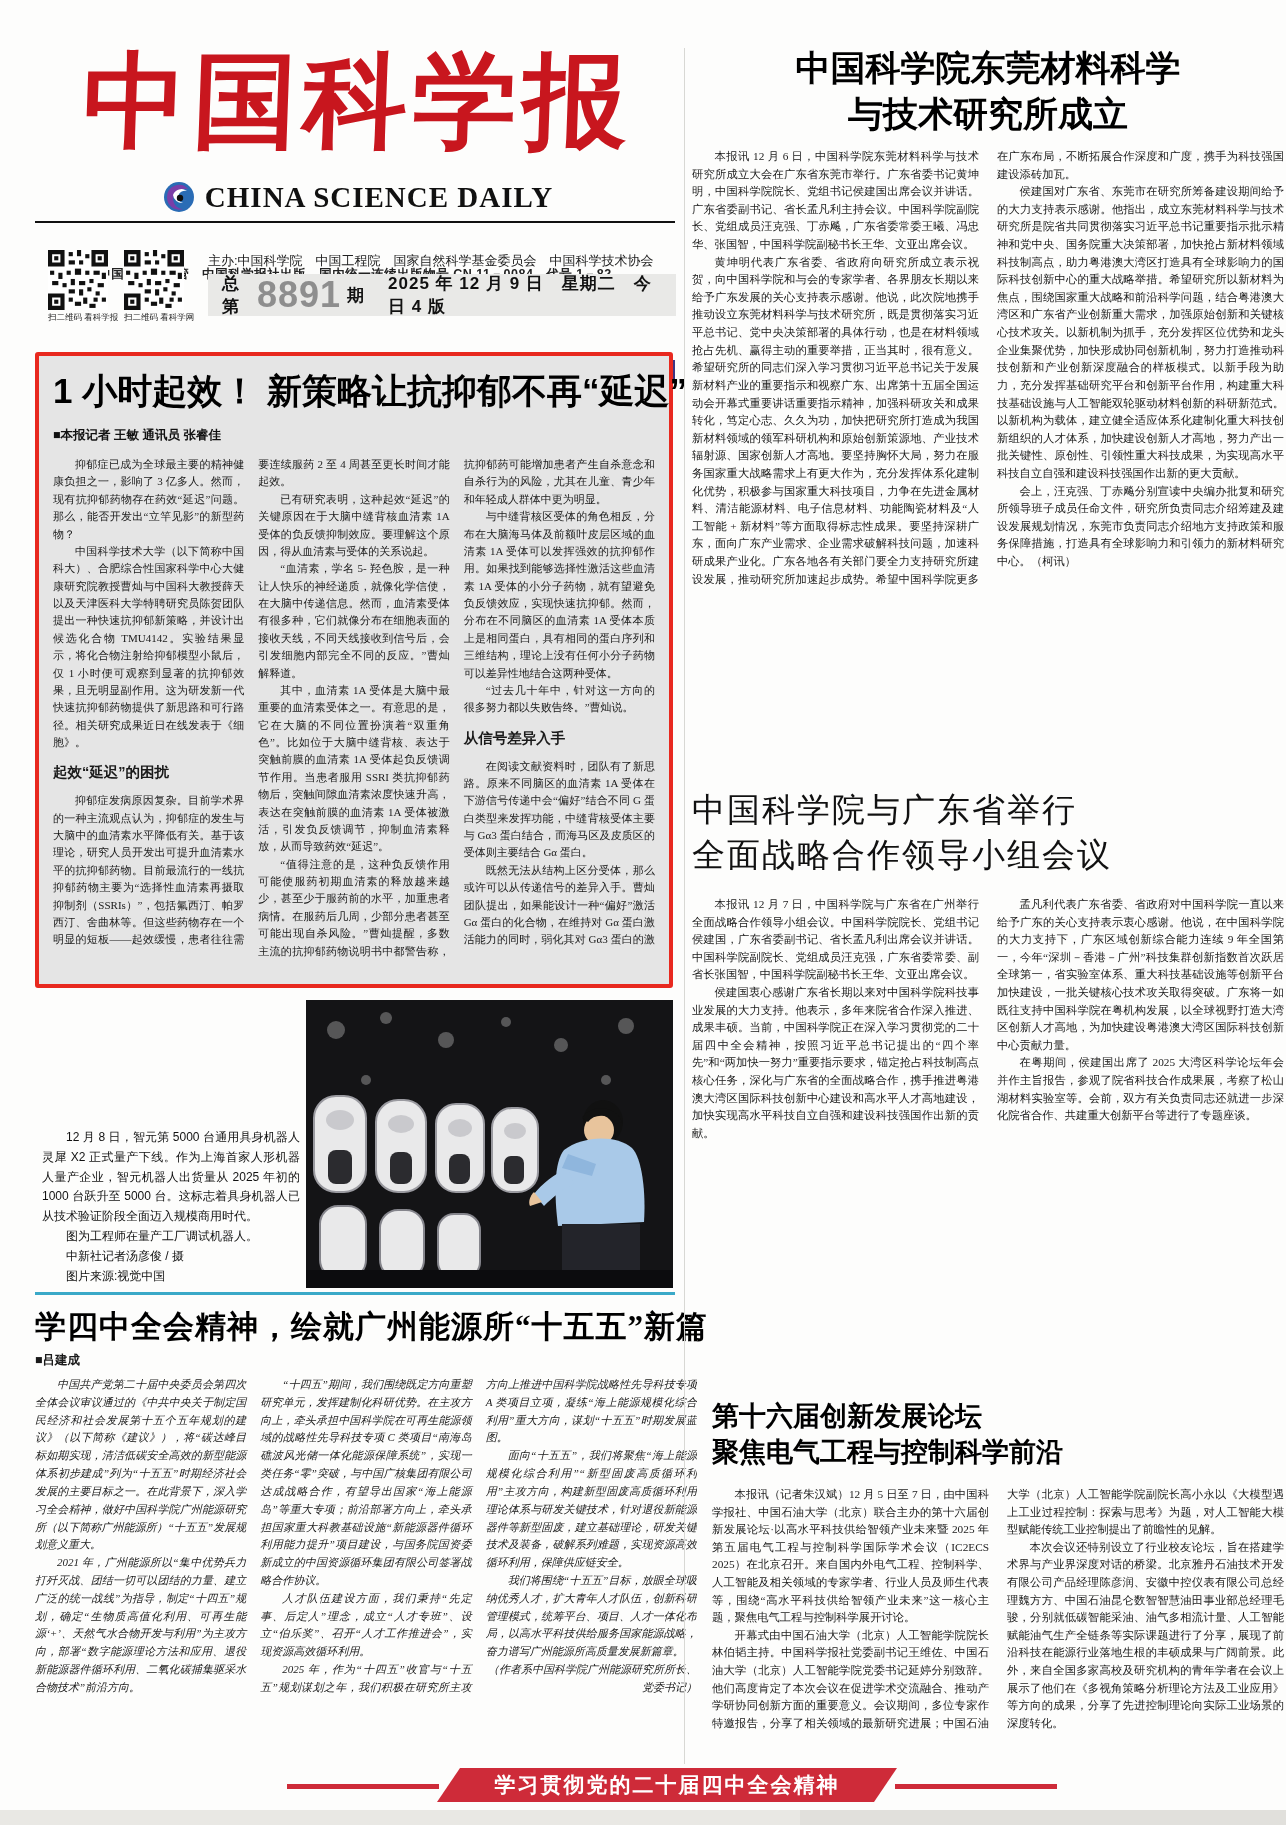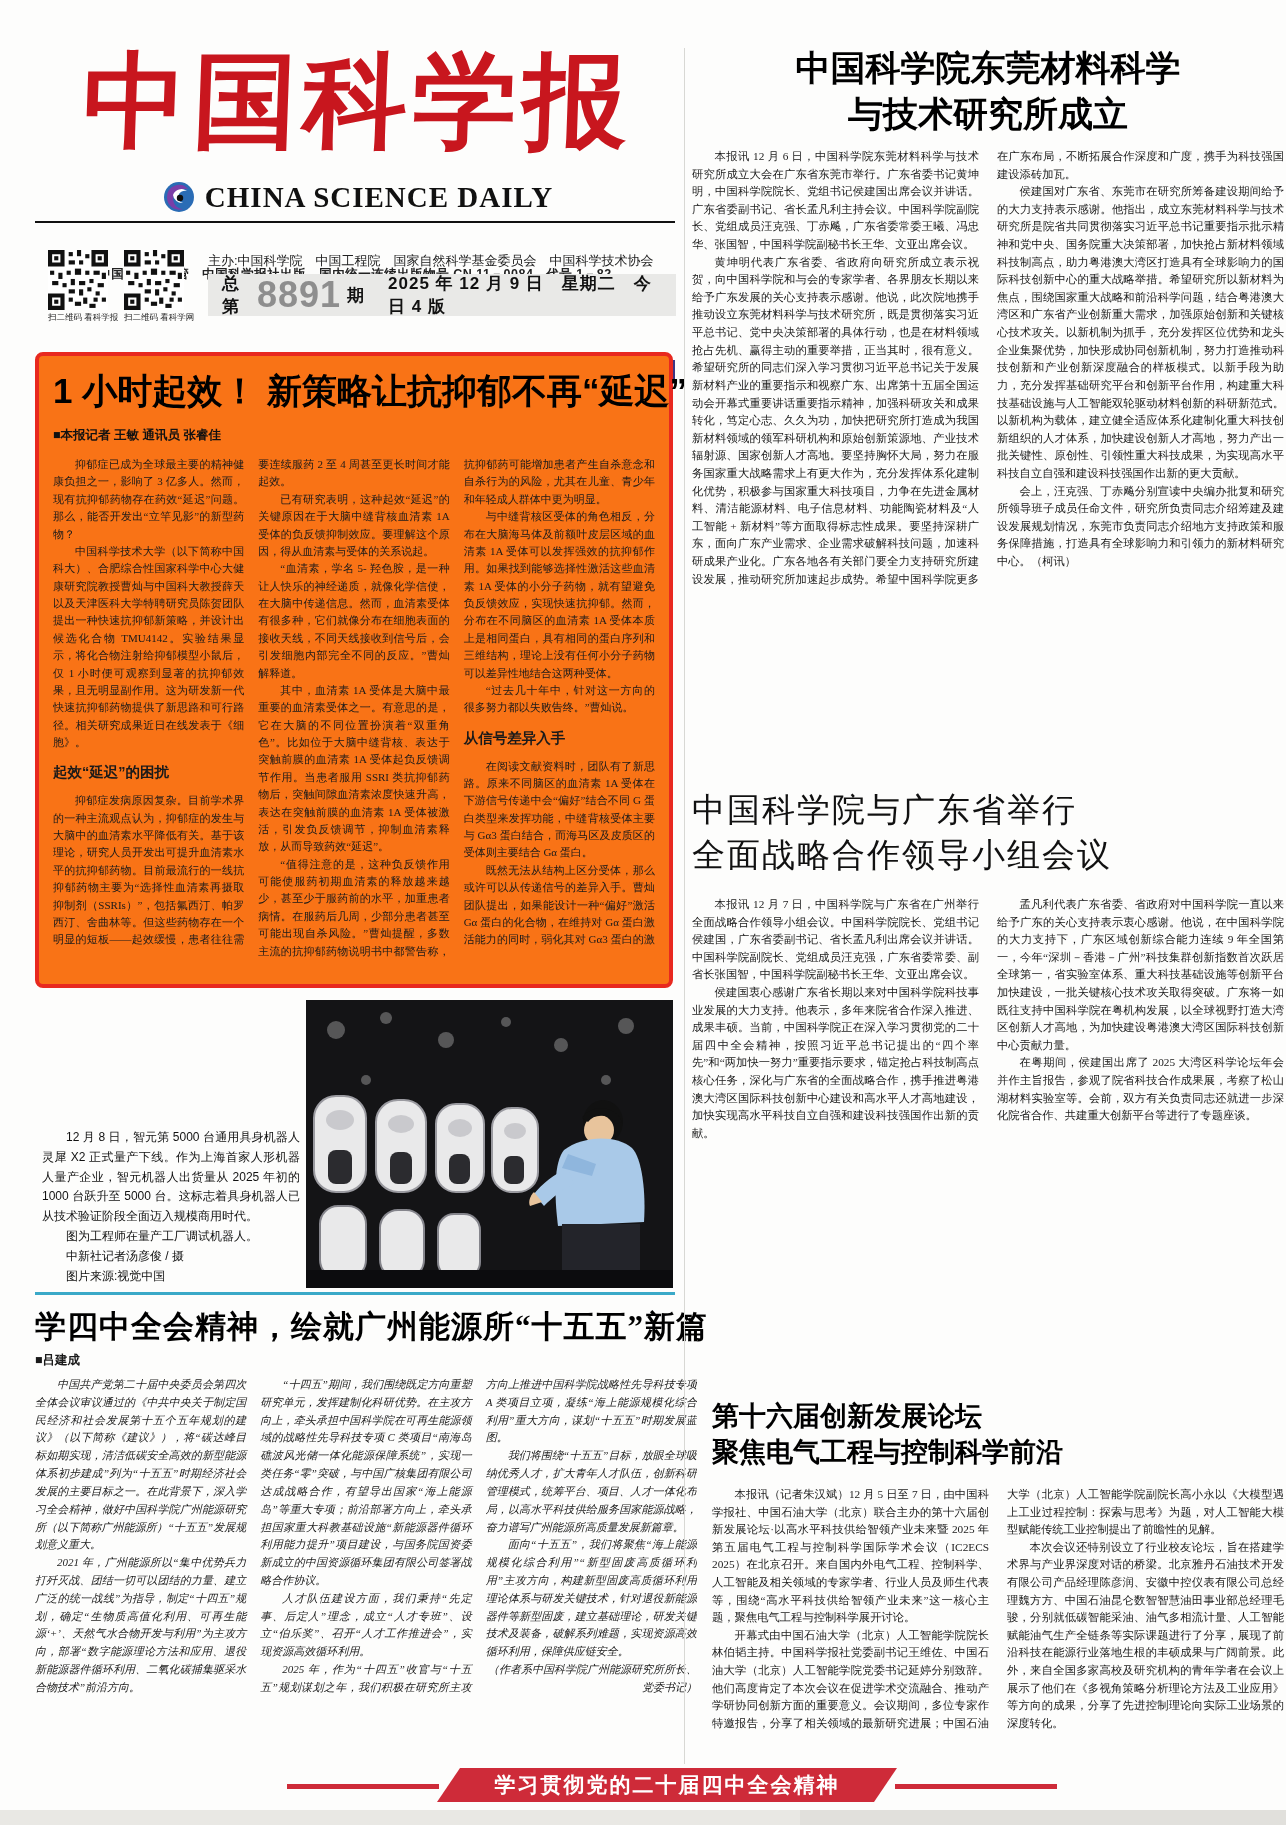--- a/index.html
+++ b/index.html
@@ -27,22 +27,22 @@
   .issue-prefix,.issue-suffix{font-size:17px;color:#111;}
   .issue-number{font-size:36px;color:#8e8e8e;font-weight:900;letter-spacing:1px;line-height:1;}
   .date-text{font-size:17px;color:#111;margin-left:18px;letter-spacing:1px;}
   .weibo-bar{left:35px;top:322px;width:640px;height:20px;background:#3e3582;color:#fff;display:flex;
     align-items:center;justify-content:space-between;padding:0 12px 0 120px;box-sizing:border-box;
     font-family:"Liberation Sans",sans-serif;font-size:10.5px;font-weight:700;margin-top:38px;}
   .weibo-bar a{color:#fff;}
   .bar-group{display:flex;gap:6px;align-items:center;}
   .bar-url{text-decoration:underline;}
   
-  .red-box{left:35px;top:352px;width:638px;height:636px;border:4px solid #e8291f;border-radius:8px;
-    box-sizing:border-box;padding:12px 14px 8px;background:#f97316;}
+  .red-box{left:35px;top:352px;width:638px;height:636px;border:4px solid #e8291f;border-radius:3px;
+    box-sizing:border-box;padding:12px 14px 8px;background:#e5e5e5;}
   .main-headline{font-family:"Liberation Sans",sans-serif;font-weight:900;font-size:35px;color:#000;
     letter-spacing:0;white-space:nowrap;}
   .main-byline{font-family:"Liberation Sans",sans-serif;font-weight:700;font-size:12.5px;margin-top:12px;color:#111;}
   .body-cols{column-gap:14px;text-align:justify;overflow:hidden;}
   .body-cols p{margin:0;text-indent:2em;}
   .main-body{margin-top:12px;height:508px;column-count:3;font-size:11px;line-height:1.58;}
   .body-cols h3.subhead{font-family:"Liberation Sans",sans-serif;font-size:14.5px;font-weight:700;
     margin:10px 0 8px;text-indent:0;column-span:none;}
   .body-cols p.note{text-indent:0;text-align:right;}
   
@@ -253,22 +253,22 @@
   <div class="abs teal-rule"></div>
 
   <div class="abs energy-headline">学四中全会精神，绘就广州能源所“十五五”新篇</div>
   <div class="abs energy-byline">■吕建成</div>
   <div class="abs body-cols energy-body">
       <p>中国共产党第二十届中央委员会第四次全体会议审议通过的《中共中央关于制定国民经济和社会发展第十五个五年规划的建议》（以下简称《建议》），将“碳达峰目标如期实现，清洁低碳安全高效的新型能源体系初步建成”列为“十五五”时期经济社会发展的主要目标之一。在此背景下，深入学习全会精神，做好中国科学院广州能源研究所（以下简称广州能源所）“十五五”发展规划意义重大。</p>
       <p>2021 年，广州能源所以“集中优势兵力打歼灭战、团结一切可以团结的力量、建立广泛的统一战线”为指导，制定“十四五”规划，确定“生物质高值化利用、可再生能源‘+’、天然气水合物开发与利用”为主攻方向，部署“数字能源理论方法和应用、退役新能源器件循环利用、二氧化碳捕集驱采水合物技术”前沿方向。</p>
       <p>“十四五”期间，我们围绕既定方向重塑研究单元，发挥建制化科研优势。在主攻方向上，牵头承担中国科学院在可再生能源领域的战略性先导科技专项 C 类项目“南海岛礁波风光储一体化能源保障系统”，实现一类任务“零”突破，与中国广核集团有限公司达成战略合作，有望导出国家“海上能源岛”等重大专项；前沿部署方向上，牵头承担国家重大科教基础设施“新能源器件循环利用能力提升”项目建设，与国务院国资委新成立的中国资源循环集团有限公司签署战略合作协议。</p>
       <p>人才队伍建设方面，我们秉持“先定事、后定人”理念，成立“人才专班”、设立“伯乐奖”、召开“人才工作推进会”，实现资源高效循环利用。</p>
       <p>2025 年，作为“十四五”收官与“十五五”规划谋划之年，我们积极在研究所主攻方向上推进中国科学院战略性先导科技专项 A 类项目立项，凝练“海上能源规模化综合利用”重大方向，谋划“十五五”时期发展蓝图。</p>
+      <p>面向“十五五”，我们将聚焦“海上能源规模化综合利用”“新型固废高质循环利用”主攻方向，构建新型固废高质循环利用理论体系与研发关键技术，针对退役新能源器件等新型固废，建立基础理论，研发关键技术及装备，破解系列难题，实现资源高效循环利用，保障供应链安全。</p>
       <p>我们将围绕“十五五”目标，放眼全球吸纳优秀人才，扩大青年人才队伍，创新科研管理模式，统筹平台、项目、人才一体化布局，以高水平科技供给服务国家能源战略，奋力谱写广州能源所高质量发展新篇章。</p>
-      <p>面向“十五五”，我们将聚焦“海上能源规模化综合利用”“新型固废高质循环利用”主攻方向，构建新型固废高质循环利用理论体系与研发关键技术，针对退役新能源器件等新型固废，建立基础理论，研发关键技术及装备，破解系列难题，实现资源高效循环利用，保障供应链安全。</p>
       <p class="note">（作者系中国科学院广州能源研究所所长、党委书记）</p>
     </div>
 
   <div class="abs v-rule"></div>
 
   <div class="abs dg-headline">
     <div>中国科学院东莞材料科学</div>
     <div>与技术研究所成立</div>
   </div>
   <div class="abs body-cols dg-body">

